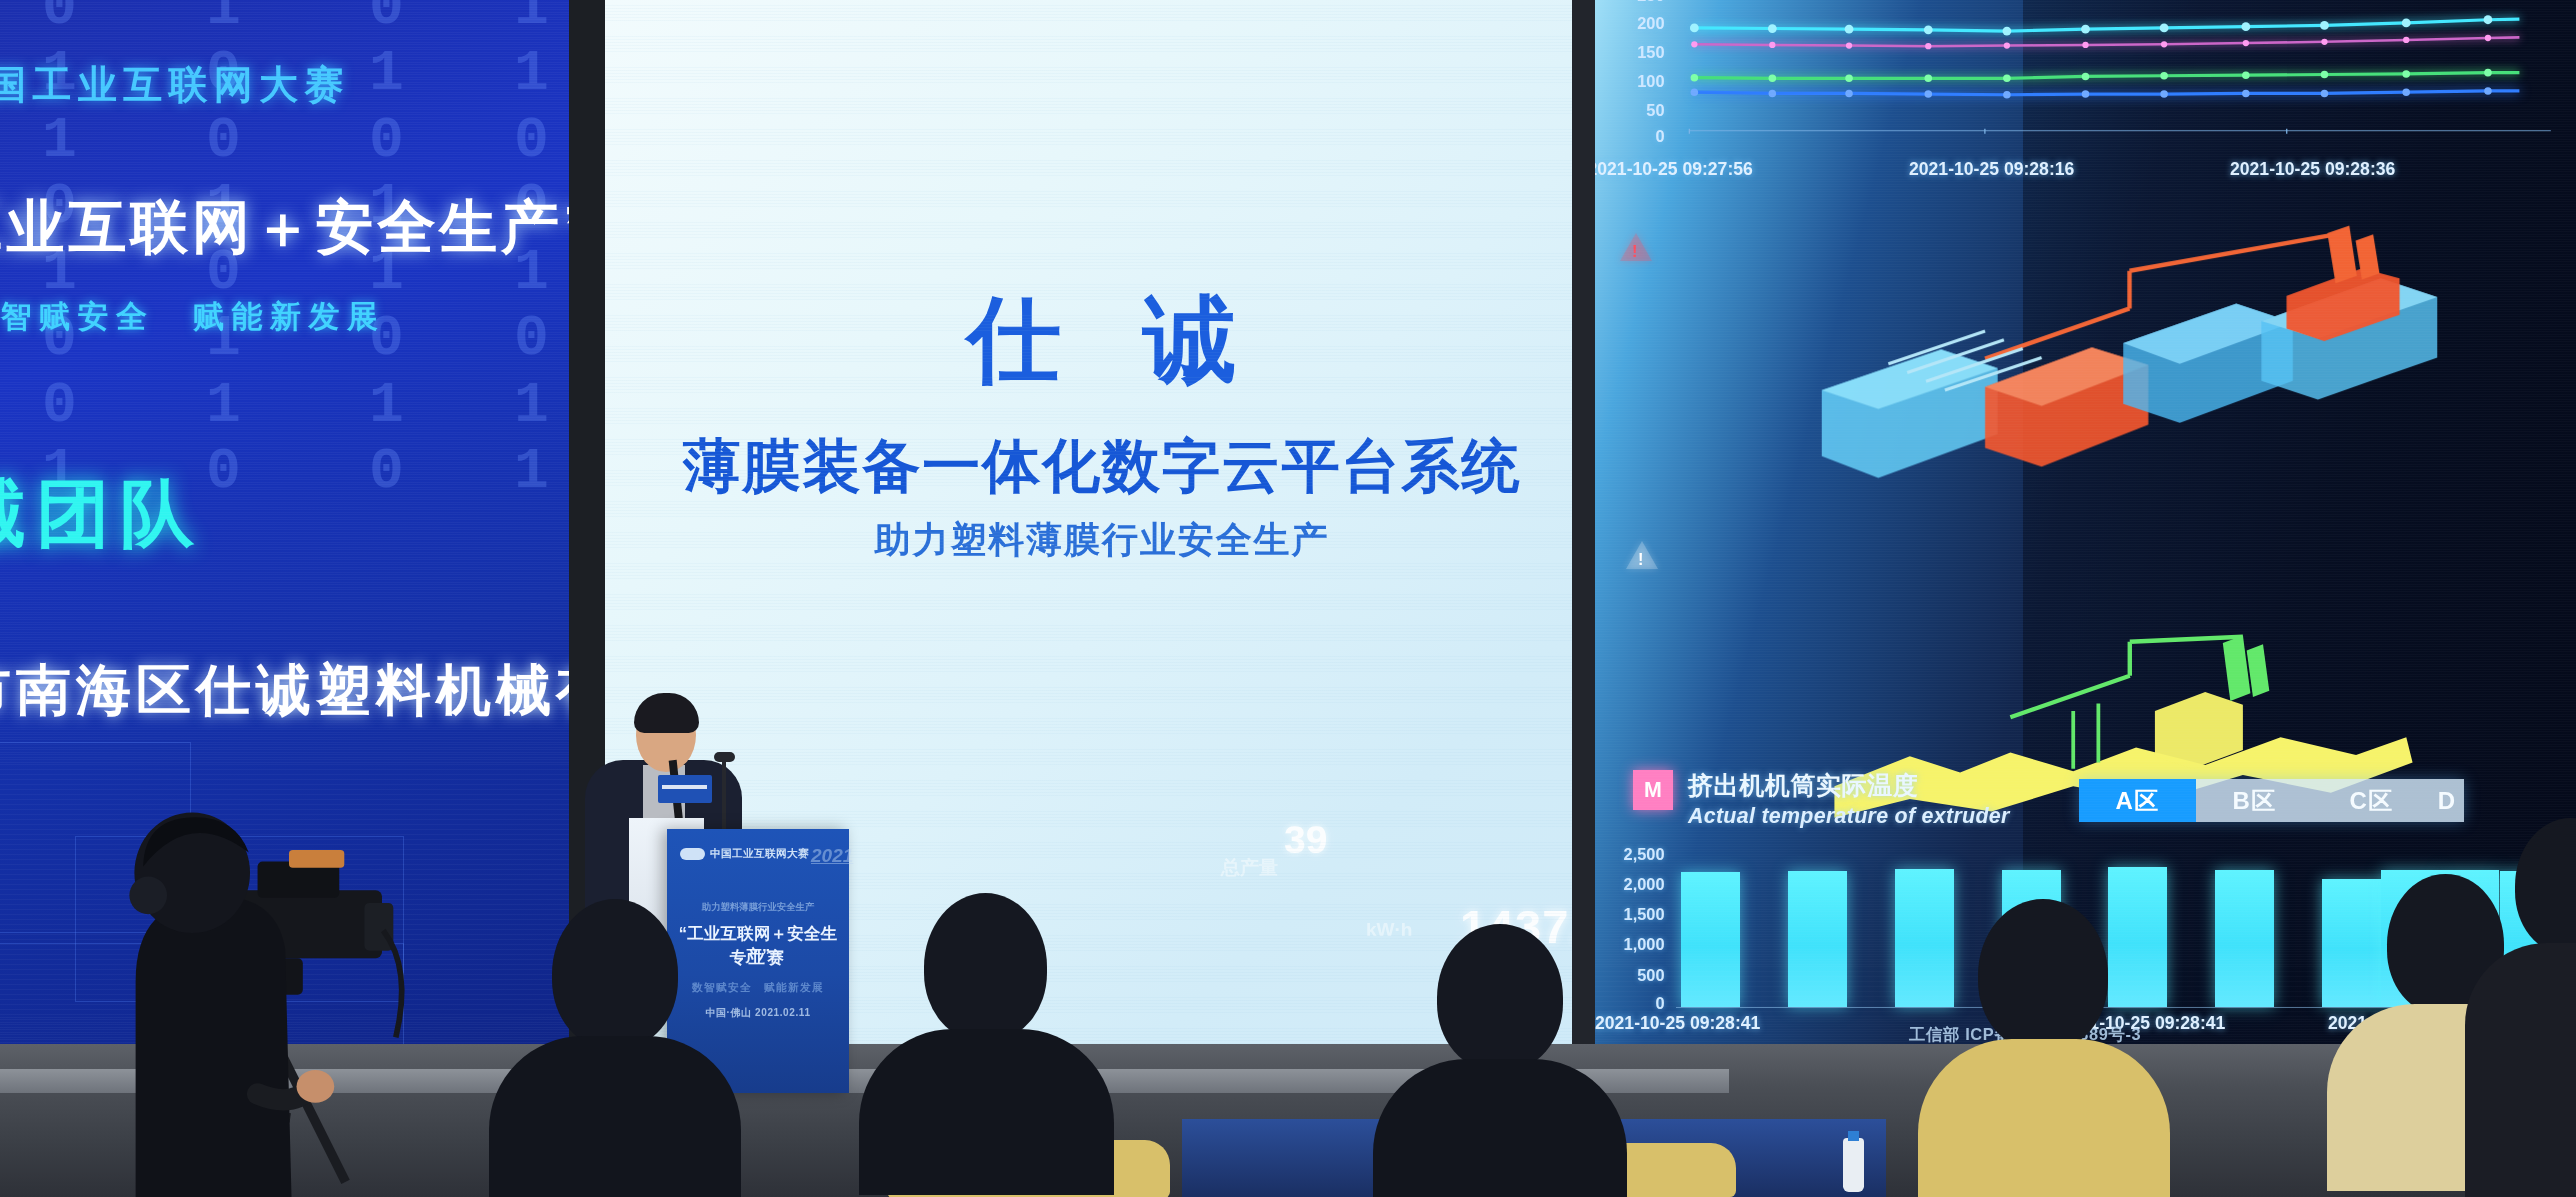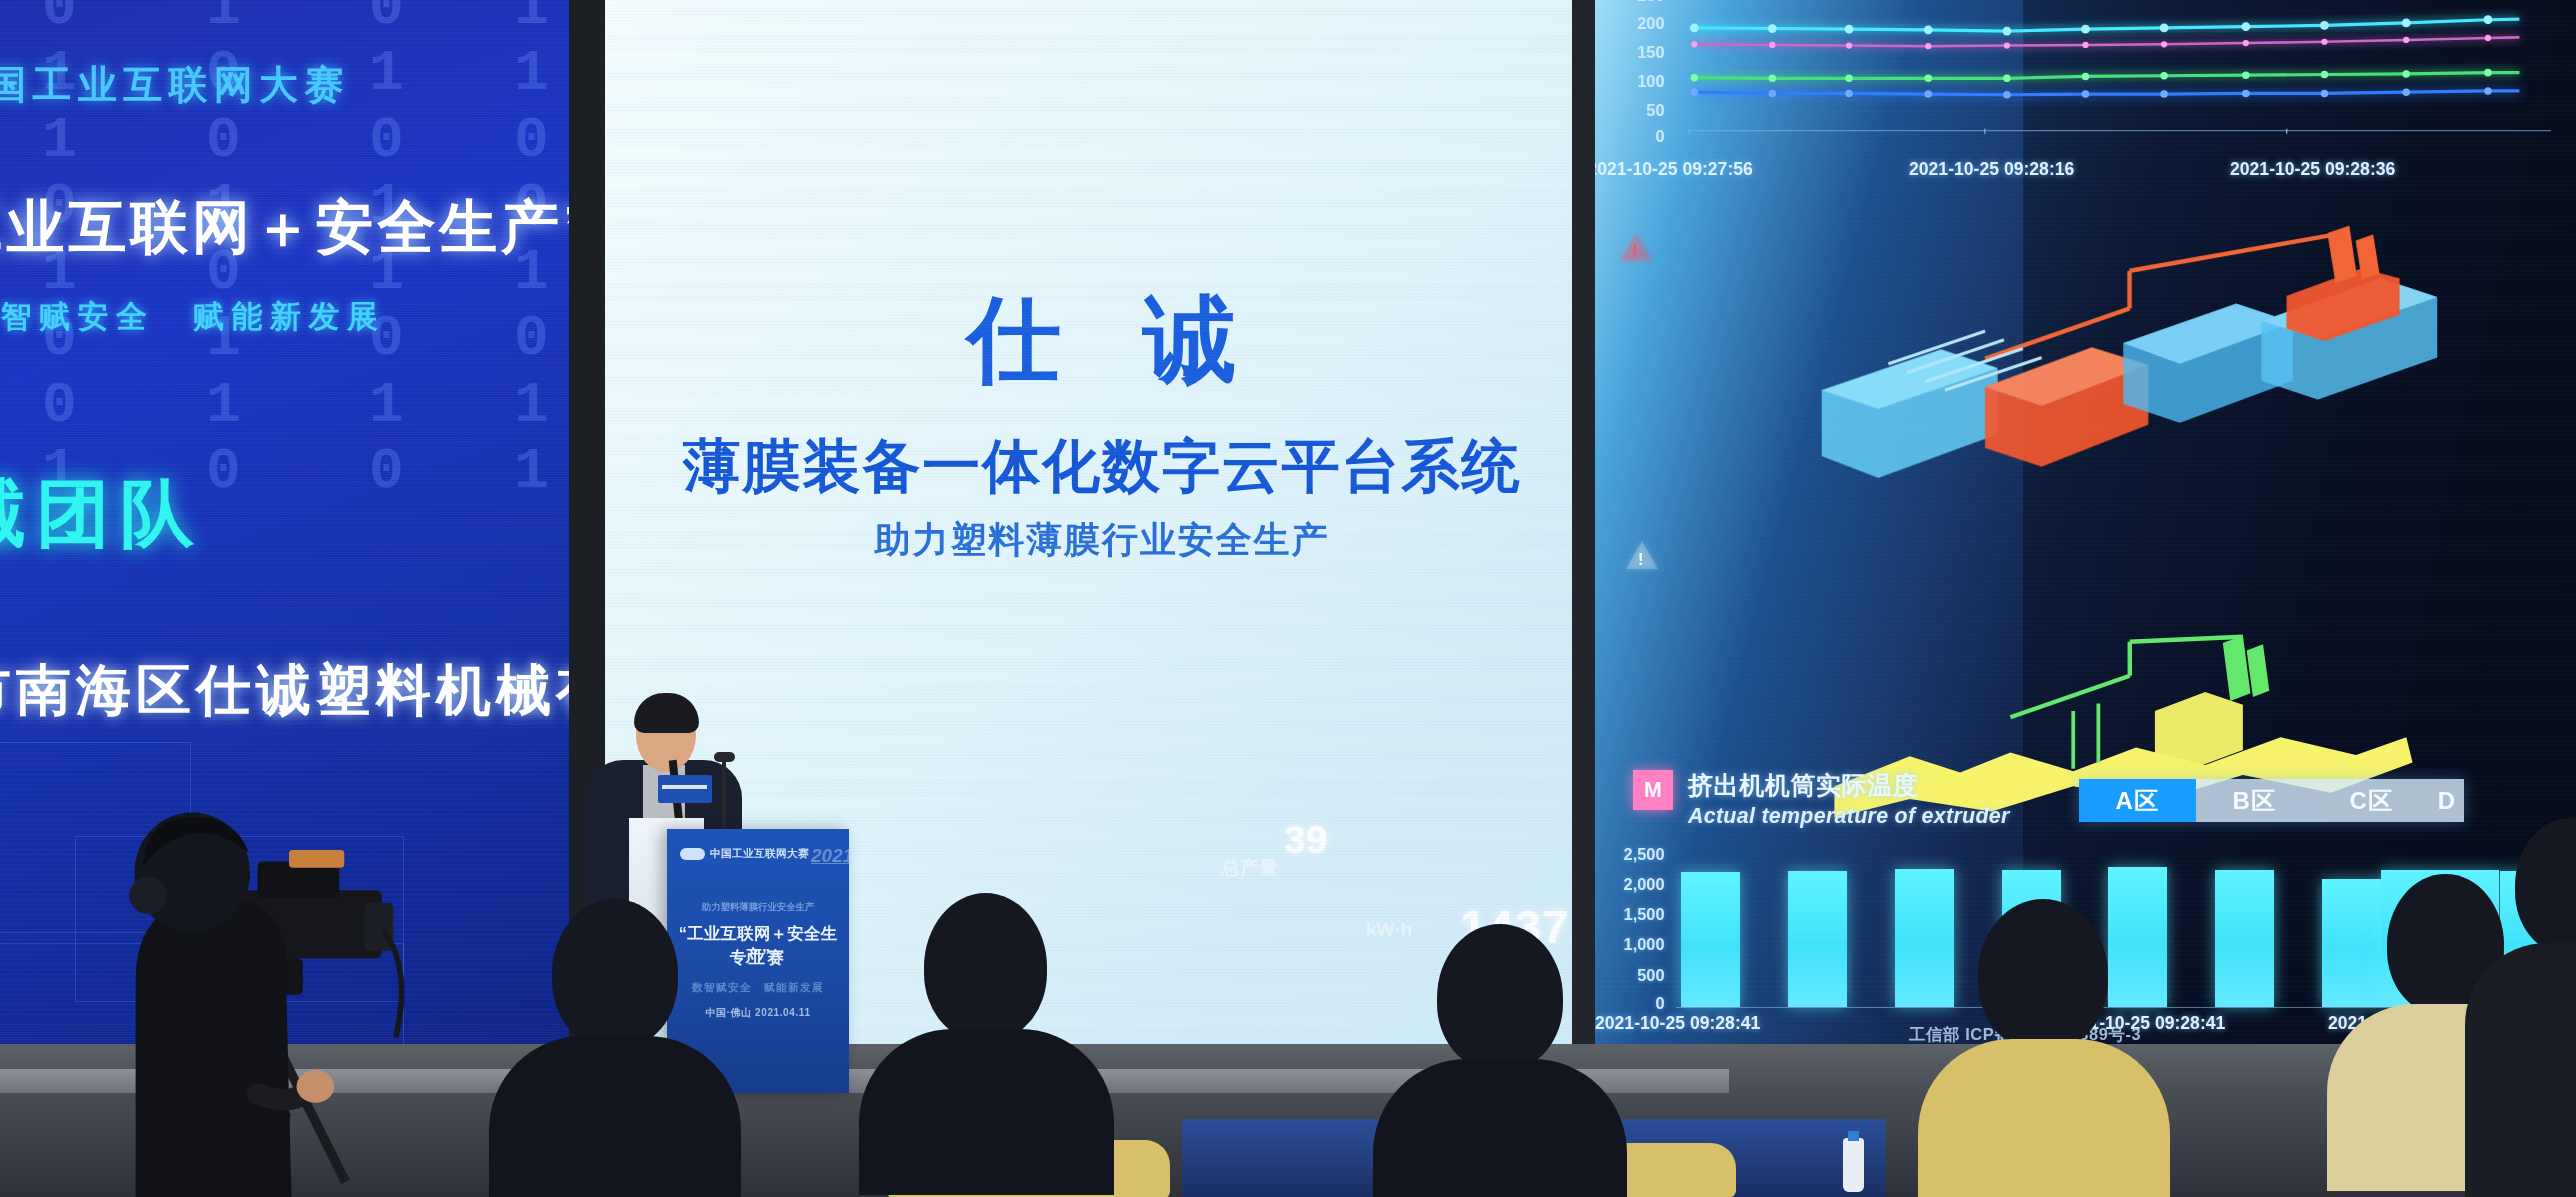--- a/index.html
+++ b/index.html
@@ -372,21 +372,21 @@
   </div>
   <div class="pod-logo">
     <span class="pod-logo-mark"></span>
     <span class="pod-logo-txt">中国工业互联网大赛</span>
   </div>
   <div class="pod-year" style="left:811px;text-decoration:underline;">2021</div>
   <div class="pod-pre">助力塑料薄膜行业安全生产</div>
   <div class="pod-main">“工业互联网＋安全生产”</div>
   <div class="pod-main2">专业赛</div>
   <div class="pod-slogan">数智赋安全　赋能新发展</div>
-  <div class="pod-place">中国·佛山   2021.04.11</div>
+  <div class="pod-place">中国·佛山   2021.02.11</div>
 
   <svg class="cam-tripod" style="left:69px;top:742px;width:352px;height:455px;" viewBox="0 0 560 724">
 
     <g stroke="#1a1c21" stroke-width="15" fill="none">
       <path d="M300 420 L186 724"></path>
         <path d="M300 420 L330 724"></path>
         <path d="M300 420 L440 700"></path>
       <path d="M232 580 L352 598"></path>
     </g>
 

